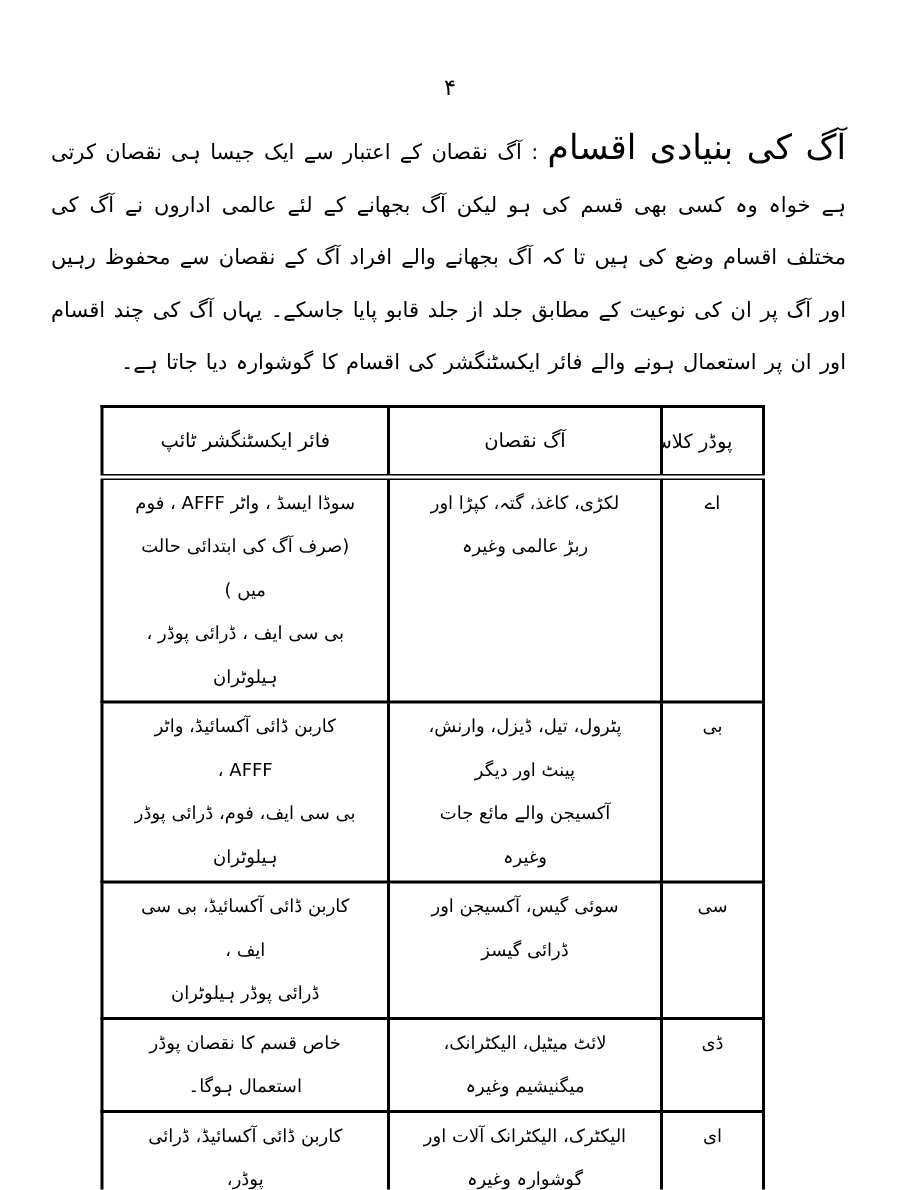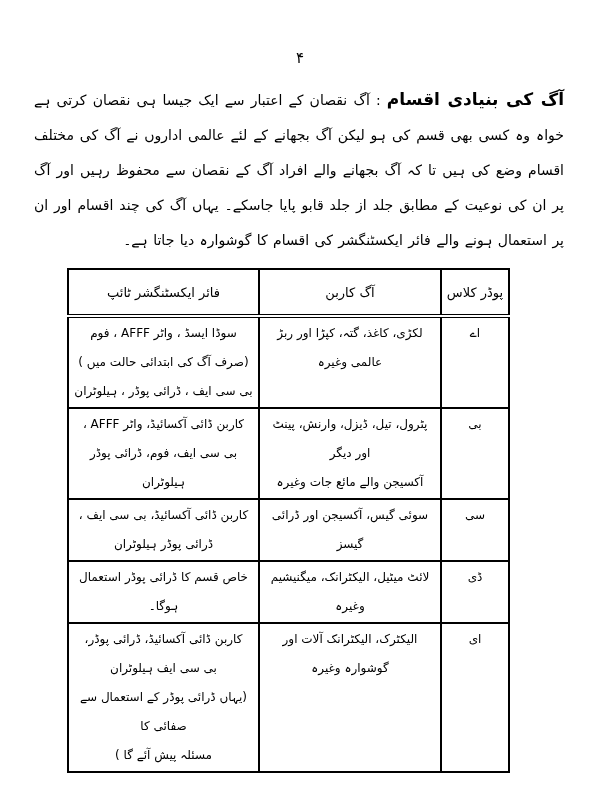--- a/index.html
+++ b/index.html
@@ -24,41 +24,41 @@
   }
   .intro {
     margin: 14px 36px 0 34px;
     direction: rtl;
     text-align: justify;
     font-size: 14px;
     line-height: 35px;
     word-spacing: 1px;
   }
   .intro-heading {
-    font-weight: 700;
-    font-size: 17px;
+    font-weight: 400;
+    font-size: 23px;
   }
   .table-wrap {
     margin: 10px 90px 0 69px;
   }
   table.fire-table {
     direction: rtl;
     border-collapse: collapse;
     table-layout: fixed;
     width: 441px;
     font-size: 12px;
     line-height: 29px;
   }
   table.fire-table col.col-class   { width: 68px; }
   table.fire-table col.col-nature  { width: 182px; }
   table.fire-table col.col-ext     { width: 191px; }
   table.fire-table th,
   table.fire-table td {
     border: 2px solid #000000;
-    padding: 1px 4px;
+    padding: 1px 20px;
     text-align: center;
     vertical-align: top;
     white-space: pre-line;
     overflow: hidden;
   }
   table.fire-table thead th {
     height: 42px;
     vertical-align: middle;
     font-weight: 400;
     font-size: 13px;
@@ -81,21 +81,21 @@
 <div class="table-wrap">
   <table class="fire-table">
     <colgroup>
       <col class="col-class">
       <col class="col-nature">
       <col class="col-ext">
     </colgroup>
     <thead>
       <tr class="header-row">
         <th>پوڈر کلاس</th>
-        <th>آگ کاربن</th>
+        <th>آگ نقصان</th>
         <th>فائر ایکسٹنگشر ٹائپ</th>
       </tr>
     </thead>
     <tbody>
       <tr class="row-a">
         <td>اے</td>
         <td>لکڑی، کاغذ، گتہ، کپڑا اور ربڑ عالمی وغیرہ</td>
         <td>سوڈا ایسڈ ، واٹر AFFF ، فوم
 (صرف آگ کی ابتدائی حالت میں )
 بی سی ایف ، ڈرائی پوڈر ، ہیلوٹران</td>
@@ -109,21 +109,21 @@
       </tr>
       <tr class="row-c">
         <td>سی</td>
         <td>سوئی گیس، آکسیجن اور ڈرائی گیسز</td>
         <td>کاربن ڈائی آکسائیڈ، بی سی ایف ،
 ڈرائی پوڈر ہیلوٹران</td>
       </tr>
       <tr class="row-d">
         <td>ڈی</td>
         <td>لائٹ میٹیل، الیکٹرانک، میگنیشیم وغیرہ</td>
-        <td>خاص قسم کا ڈرائی پوڈر استعمال ہوگا۔</td>
+        <td>خاص قسم کا نقصان پوڈر استعمال ہوگا۔</td>
       </tr>
       <tr class="row-e">
         <td>ای</td>
         <td>الیکٹرک، الیکٹرانک آلات اور گوشوارہ وغیرہ</td>
         <td>کاربن ڈائی آکسائیڈ، ڈرائی پوڈر،
 بی سی ایف ہیلوٹران
 (یہاں ڈرائی پوڈر کے استعمال سے صفائی کا
 مسئلہ پیش آئے گا )</td>
       </tr>
     </tbody>

